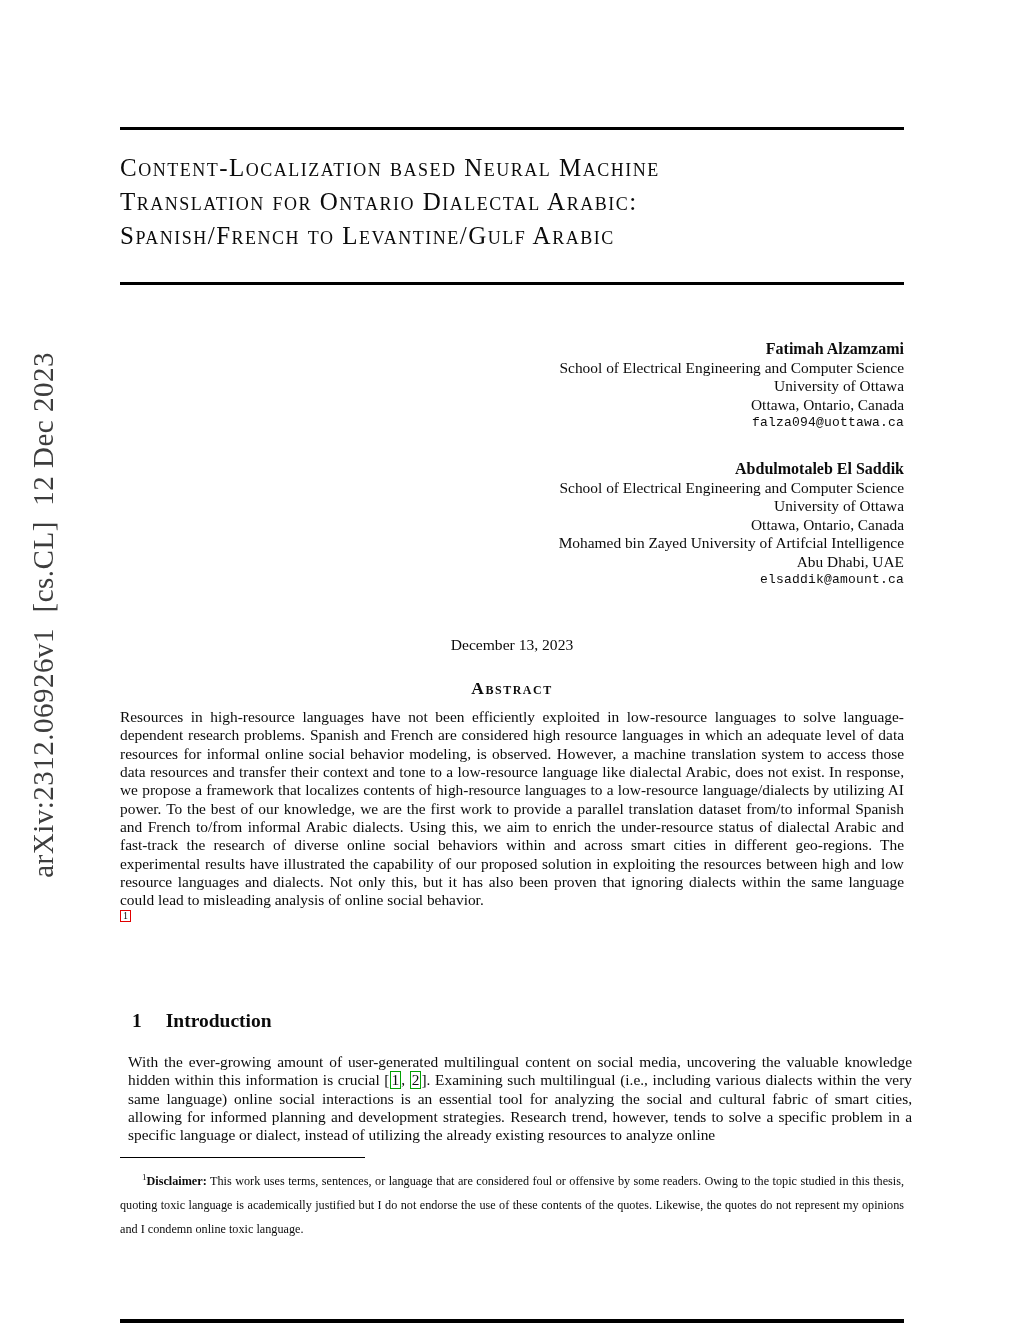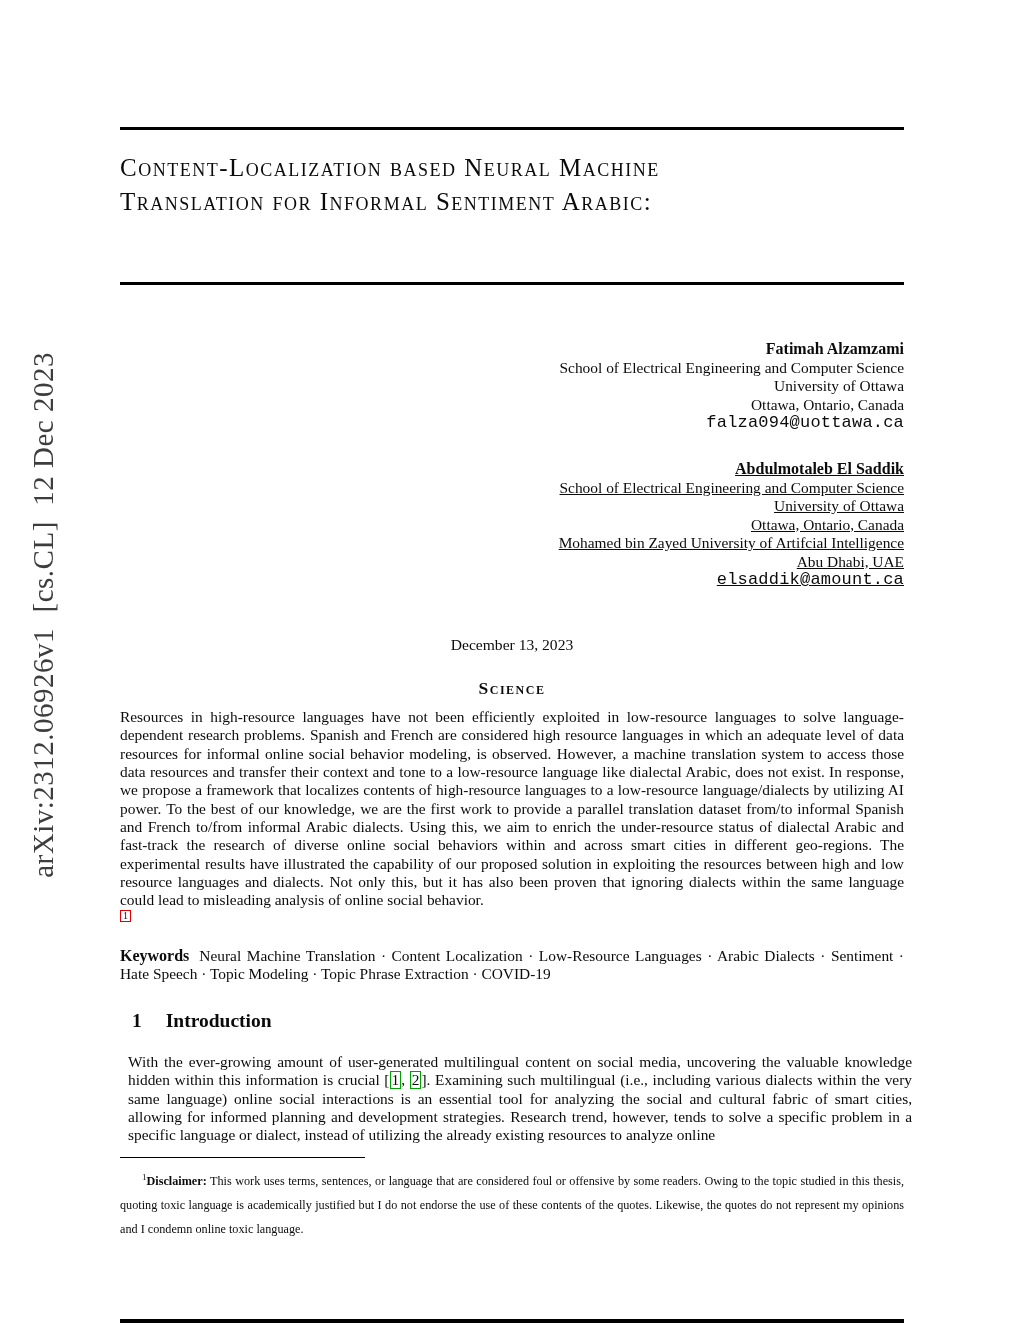--- a/index.html
+++ b/index.html
@@ -39,23 +39,23 @@
   .title-line {
     font-variant: small-caps;
     font-size: 25px;
     line-height: 34px;
     letter-spacing: 1.5px;
   }
 
   
   .author-block { text-align: right; font-size: 15.4px; line-height: 18.5px; }
   .author-1 { top: 340px; }
-  .author-2 { top: 460px; text-decoration: underline; }
+  .author-2 { top: 460px; }
   .author-name { font-weight: bold; font-size: 16px; }
-  .author-email { font-family: "Liberation Mono", monospace; font-size: 17px; letter-spacing: 0.2px; }
+  .author-email { font-family: "Liberation Mono", monospace; font-size: 13px; letter-spacing: 0.2px; }
 
   
   .date-line { top: 636px; text-align: center; font-size: 15.6px; }
 
   
   .abstract-heading {
     top: 678px; text-align: center;
     font-variant: small-caps; font-weight: bold;
     font-size: 17.5px; letter-spacing: 1.5px;
   }
@@ -112,21 +112,22 @@
 <body>
 
 <div class="page">
 
   <div class="watermark">arXiv:2312.06926v1  [cs.CL]  12 Dec 2023</div>
 
   <div class="abs rule rule-top"></div>
 
   <div class="abs title">
     <div class="title-line">Content-Localization based Neural Machine</div>
-    <div class="title-line">Translation for Informal Sentiment Arabic:</div>
+    <div class="title-line">Translation for Ontario Dialectal Arabic:</div>
+    <div class="title-line">Spanish/French to Levantine/Gulf Arabic</div>
   </div>
 
   <div class="abs rule rule-title"></div>
 
   <div class="abs author-block author-1">
     <div class="author-name">Fatimah Alzamzami</div>
     <div class="author-line">School of Electrical Engineering and Computer Science</div>
     <div class="author-line">University of Ottawa</div>
     <div class="author-line">Ottawa, Ontario, Canada</div>
     <div class="author-email">falza094@uottawa.ca</div>
@@ -137,33 +138,30 @@
     <div class="author-line">School of Electrical Engineering and Computer Science</div>
     <div class="author-line">University of Ottawa</div>
     <div class="author-line">Ottawa, Ontario, Canada</div>
     <div class="author-line">Mohamed bin Zayed University of Artifcial Intelligence</div>
     <div class="author-line">Abu Dhabi, UAE</div>
     <div class="author-email">elsaddik@amount.ca</div>
   </div>
 
   <div class="abs date-line">December 13, 2023</div>
 
-  <div class="abs abstract-heading">Science</div>
+  <div class="abs abstract-heading">Abstract</div>
 
   <div class="abs abstract-text">
     <span>Resources in high-resource languages have not been efficiently exploited in low-resource languages to solve language-dependent research problems. Spanish and French are considered high resource languages in which an adequate level of data resources for informal online social behavior modeling, is observed. However, a machine translation system to access those data resources and transfer their context and tone to a low-resource language like dialectal Arabic, does not exist. In response, we propose a framework that localizes contents of high-resource languages to a low-resource language/dialects by utilizing AI power. To the best of our knowledge, we are the first work to provide a parallel translation dataset from/to informal Spanish and French to/from informal Arabic dialects. Using this, we aim to enrich the under-resource status of dialectal Arabic and fast-track the research of diverse online social behaviors within and across smart cities in different geo-regions. The experimental results have illustrated the capability of our proposed solution in exploiting the resources between high and low resource languages and dialects. Not only this, but it has also been proven that ignoring dialects within the same language could lead to misleading analysis of online social behavior.</span>
   </div>
 
   <div class="abs abstract-marker-line">
     <sup class="link-red">1</sup>
   </div>
 
-  <div class="abs keywords">
-    <span class="keywords-label">Keywords</span><span>Neural Machine Translation · Content Localization · Low-Resource Languages · Arabic Dialects · Sentiment · Hate Speech · Topic Modeling · Topic Phrase Extraction · COVID-19</span>
-  </div>
 
   <div class="abs section-heading">
     <span class="section-number">1</span><span>Introduction</span>
   </div>
 
   <div class="abs intro-paragraph">
     <span>With the ever-growing amount of user-generated multilingual content on social media, uncovering the valuable knowledge hidden within this information is crucial [</span><span class="cite-green">1</span><span>, </span><span class="cite-green">2</span><span>]. Examining such multilingual (i.e., including various dialects within the very same language) online social interactions is an essential tool for analyzing the social and cultural fabric of smart cities, allowing for informed planning and development strategies. Research trend, however, tends to solve a specific problem in a specific language or dialect, instead of utilizing the already existing resources to analyze online</span>
   </div>
 
   <div class="abs footnote-rule"></div>

